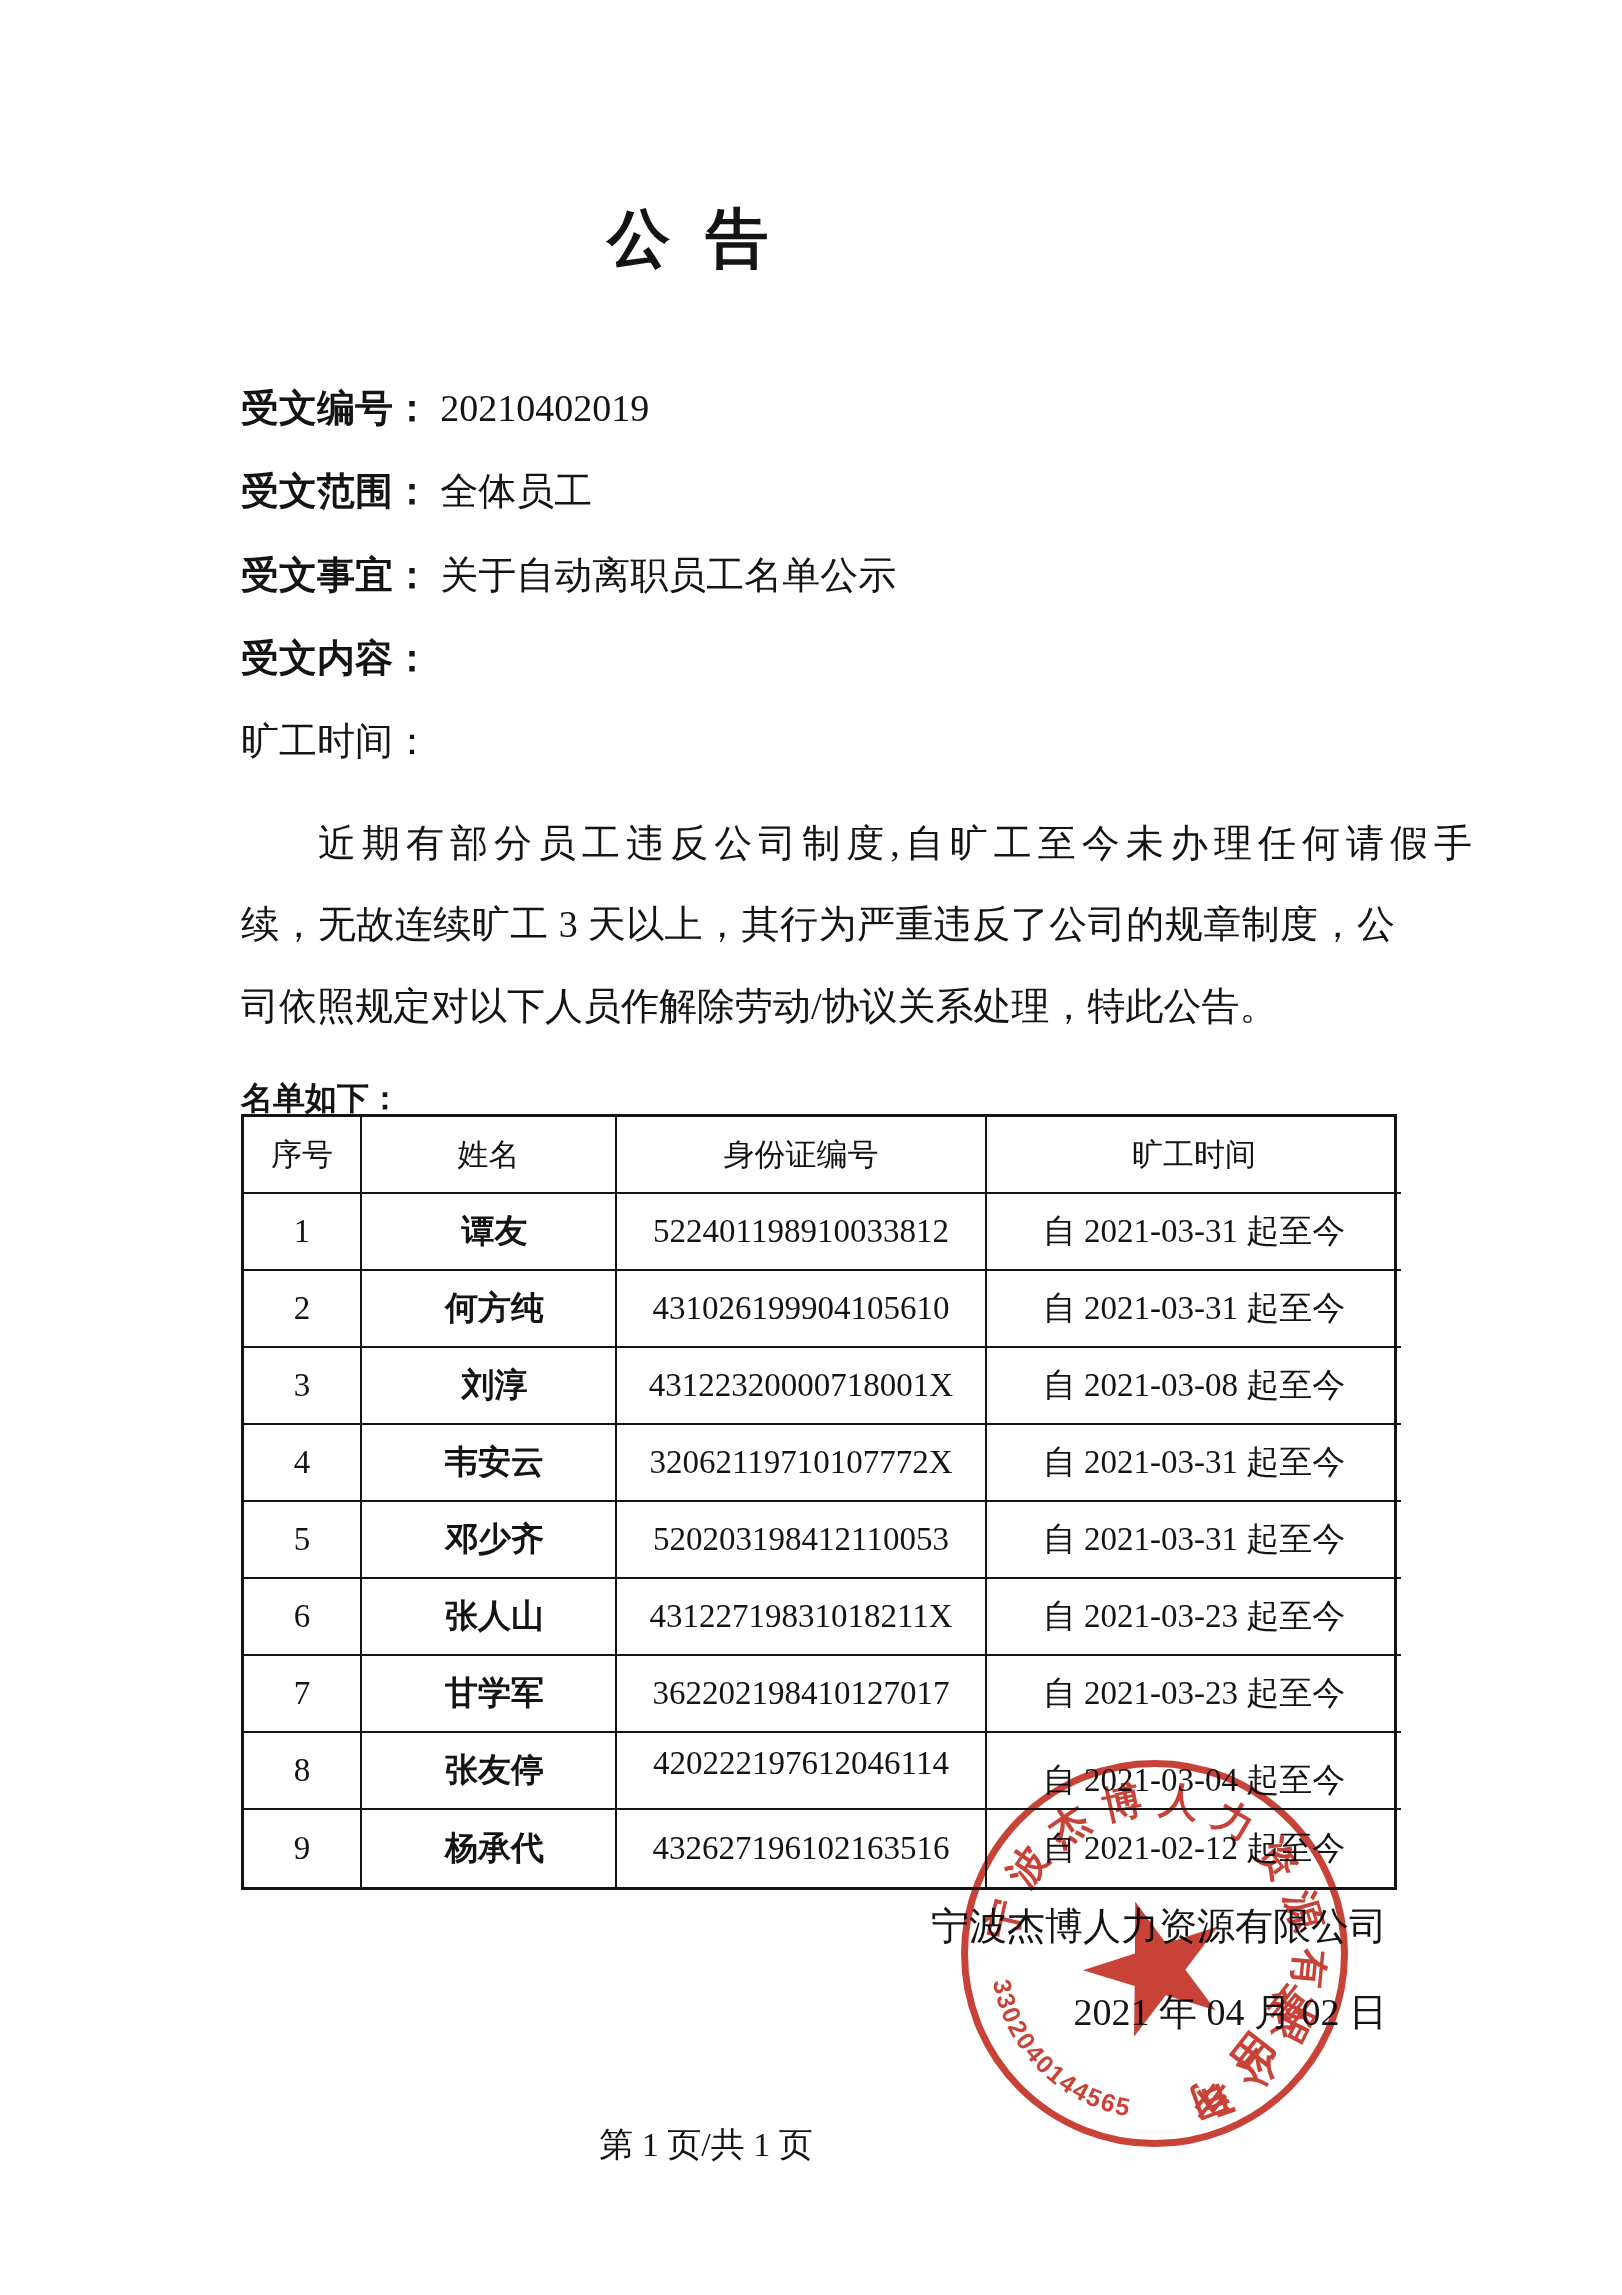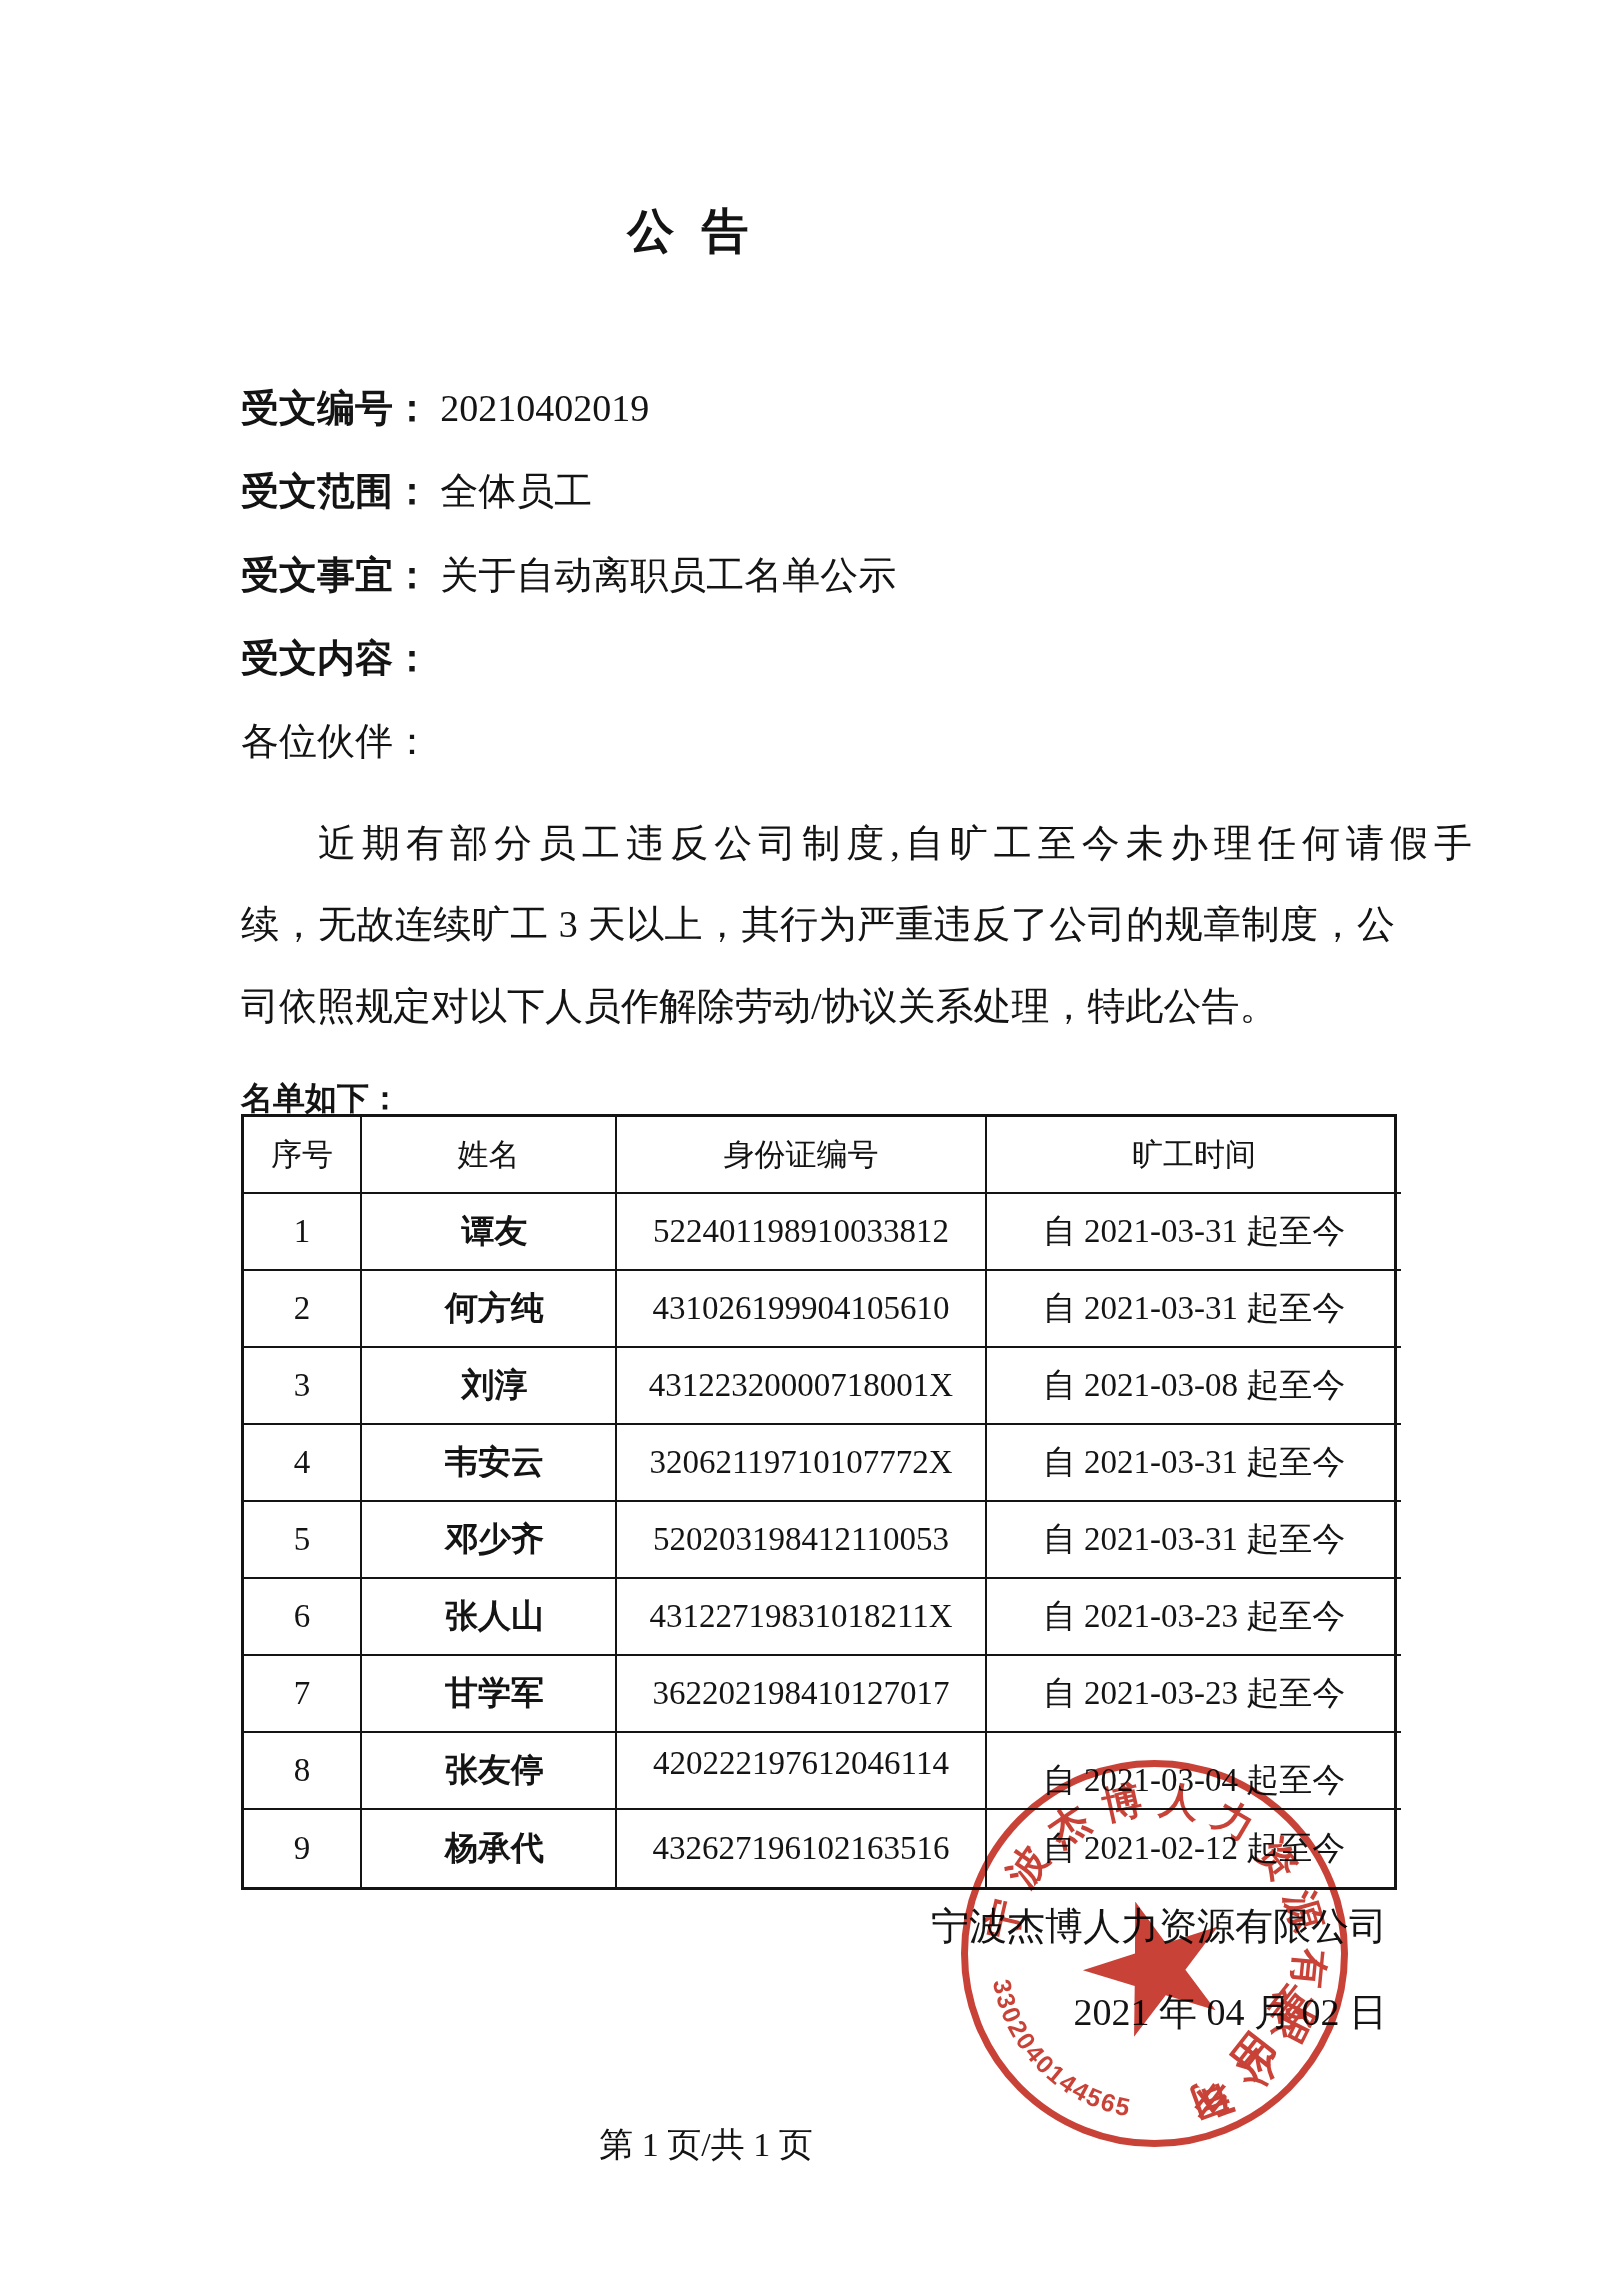--- a/index.html
+++ b/index.html
@@ -8,21 +8,21 @@
     width:1623px;height:2295px;
     background:#ffffff;
     overflow:hidden;
     font-family:"Liberation Serif","DejaVu Serif",serif;
     color:#141414;
   }
   .abs{position:absolute;}
   .doc-title{
     left:0;top:208px;width:1377px;
     text-align:center;
-    font-size:47px;font-weight:bold;line-height:1;
+    font-size:63px;font-weight:bold;line-height:1;
     white-space:pre;
     letter-spacing:1.3px;
   }
   .field-line{
     left:241px;width:1165px;height:46px;
     font-size:38px;line-height:1.15;white-space:nowrap;
   }
   .field-label{font-weight:bold;}
   .field-value{margin-left:9.2px;}
   .para-line{
@@ -118,21 +118,21 @@
   </div>
   <div class="abs field-line" style="top:470px">
     <span class="field-label">受文范围：</span><span class="field-value">全体员工</span>
   </div>
   <div class="abs field-line" style="top:554px">
     <span class="field-label">受文事宜：</span><span class="field-value">关于自动离职员工名单公示</span>
   </div>
   <div class="abs field-line" style="top:637px">
     <span class="field-label">受文内容：</span><span class="field-value"></span>
   </div>
-  <div class="abs field-line" style="top:720px">各位伙伴：</div>
+  <div class="abs field-line" style="top:720px">旷工时间：</div>
 
   <div class="abs para-line para-indent" style="top:821px">近期有部分员工违反公司制度,自旷工至今未办理任何请假手</div>
   <div class="abs para-line" style="top:902px">续，无故连续旷工 3 天以上，其行为严重违反了公司的规章制度，公</div>
   <div class="abs para-line no-justify" style="top:984px">司依照规定对以下人员作解除劳动/协议关系处理，特此公告。</div>
 
   <div class="abs list-intro">名单如下：</div>
 
   <div class="abs notice-table">
     <div class="cell header">序号</div>
     <div class="cell header">姓名</div>

